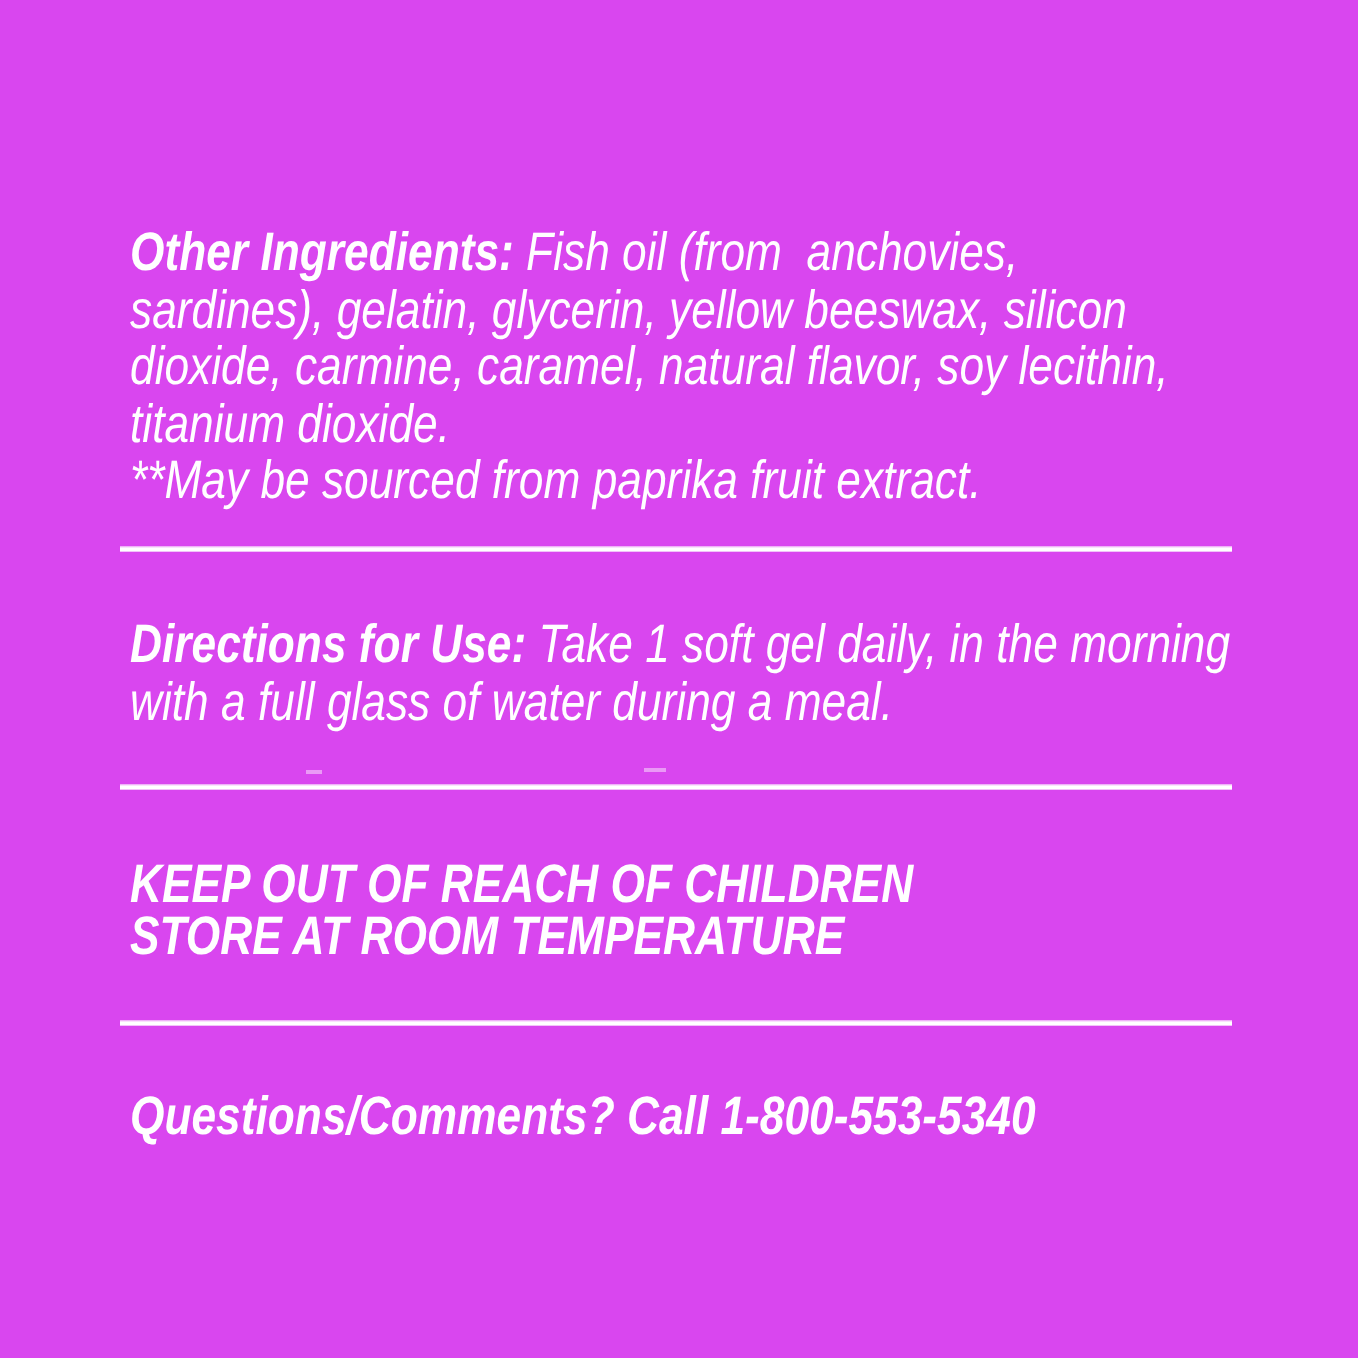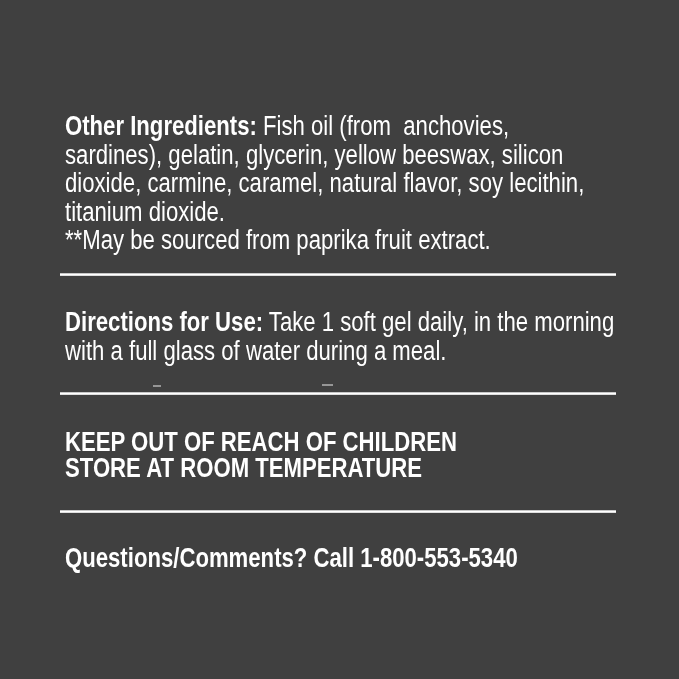--- a/index.html
+++ b/index.html
@@ -10,21 +10,22 @@
     width: 679px;
     height: 679px;
     position: relative;
     overflow: hidden;
     background: #2177ce;
     font-family: "Liberation Sans", "DejaVu Sans", sans-serif;
   }
   .label-panel {
     position: absolute;
     inset: 0;
-    background: #404040;
+    background: #d946ef;
+    font-style: italic;
   }
   .text-block {
     position: absolute;
     left: 65px;
     color: #ffffff;
     font-size: 27px;
     transform: scaleX(0.82);
     transform-origin: left top;
   }
   .text-block .line {

